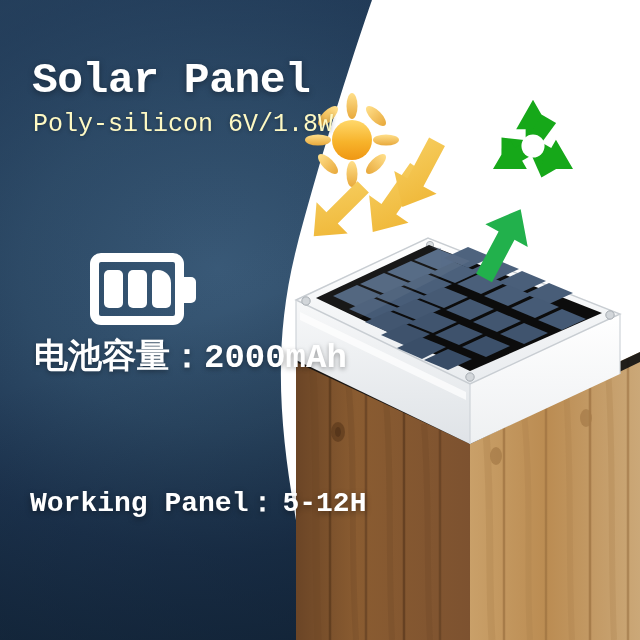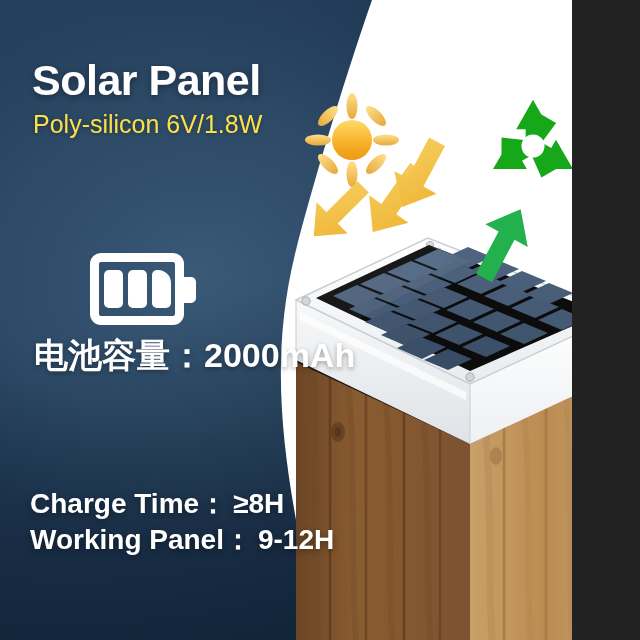--- a/index.html
+++ b/index.html
@@ -1,19 +1,20 @@
 <!DOCTYPE html>
 <html><head>
 <meta charset="utf-8">
 <style>
   html,body{margin:0;padding:0;background:#222;}
   #stage{
-    position:relative;width:572px;height:640px;overflow:hidden;
-    font-family:Liberation Sans, sans-serif;
+    position:relative;width:640px;height:640px;overflow:hidden;
+    font-family:Liberation Mono, monospace;
     background:#15293f;
+    text-align:center;
   }
 
   
   .bg-navy{
     position:absolute;inset:0;
     background:
       radial-gradient(ellipse 520px 420px at 34% 42%, #3a5a78 0%, #2d4a66 38%, #1d3450 68%, #15293f 100%);
   }
   .bg-navy:after{
     content:"";position:absolute;inset:0;
@@ -22,21 +23,21 @@
 
   
   .title{
     position:absolute;left:32px;top:56px;
     font-size:43px;font-weight:bold;color:#ffffff;letter-spacing:-0.5px;
     text-shadow:0 2px 6px rgba(0,0,0,.35);
     white-space:nowrap;
   }
   .subtitle{
     position:absolute;left:33px;top:110px;
-    font-size:25px;font-weight:normal;color:#fde047;
+    font-size:25px;font-weight:normal;color:#fef9c3;
     text-shadow:0 1px 4px rgba(0,0,0,.3);
     white-space:nowrap;
   }
 
   
   .battery{
     position:absolute;left:90px;top:253px;width:112px;height:72px;
   }
   .batt-body{
     position:absolute;left:0;top:0;width:94px;height:72px;
@@ -292,20 +293,17 @@
     <div class="batt-cap"></div>
     <div class="batt-bar b1"></div>
     <div class="batt-bar b2"></div>
     <div class="batt-bar b3"></div>
   </div>
 
   <div class="capacity">电池容量：2000mAh</div>
 
   <div class="spec-block">
     <div class="spec-line">
-      <span>Charge Time：</span><span class="val">≥8H</span>
-    </div>
-    <div class="spec-line">
-      <span>Working Panel：</span><span class="val">9-12H</span>
+      <span>Working Panel：</span><span class="val">5-12H</span>
     </div>
   </div>
 
 </div>
 
 </body></html>

